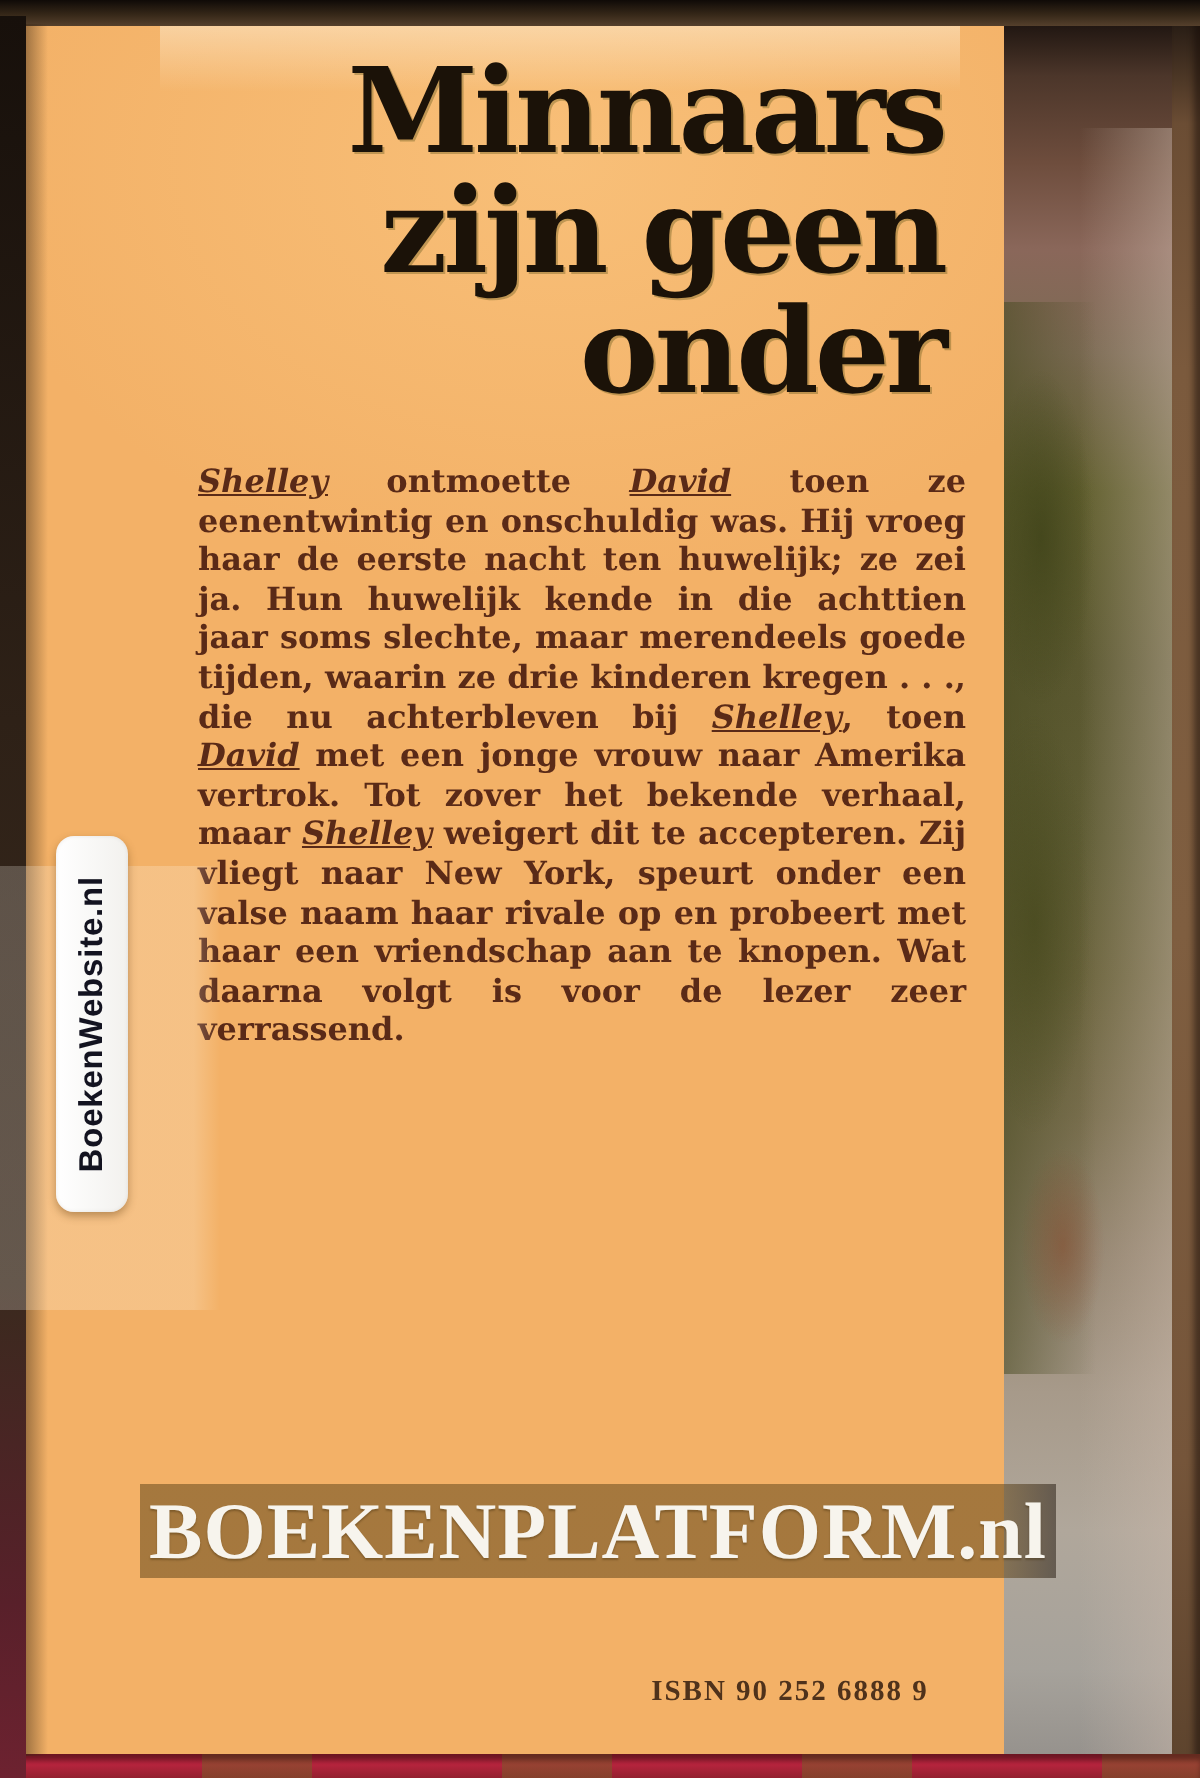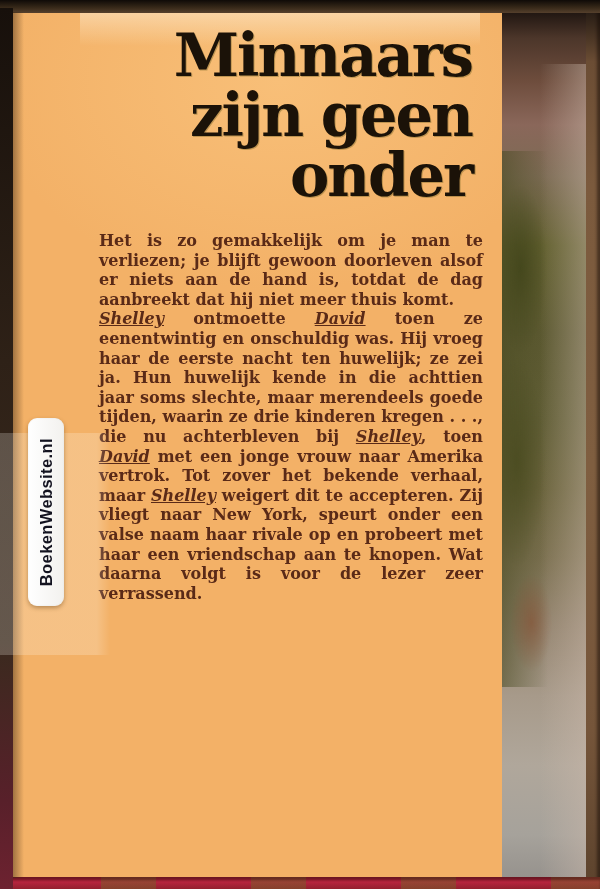--- a/index.html
+++ b/index.html
@@ -95,33 +95,36 @@
     <div class="glare"></div>
     <div class="notch"></div>
 
     <div class="title">
       <div>Minnaars</div>
       <div>zijn geen</div>
       <div>onder</div>
     </div>
 
     <div class="blurb">
-      <p>Het is zo gemakkelijk om je man te verliezen; je blijft gewoon doorleven alsof er niets aan de hand is, totdat de dag aanbreekt dat hij niet meer thuis komt.</p>
       <p><i>Shelley</i> ontmoette <i>David</i> toen ze eenentwintig en onschuldig was. Hij vroeg haar de eerste nacht ten huwelijk; ze zei ja. Hun huwelijk kende in die achttien jaar soms slechte, maar merendeels goede tijden, waarin ze drie kinderen kregen . . ., die nu achterbleven bij <i>Shelley</i>, toen <i>David</i> met een jonge vrouw naar Amerika vertrok. Tot zover het bekende verhaal, maar <i>Shelley</i> weigert dit te accepteren. Zij vliegt naar New York, speurt onder een valse naam haar rivale op en probeert met haar een vriendschap aan te knopen. Wat daarna volgt is voor de lezer zeer verrassend.</p>
     </div>
 
+    <div class="isbn">ISBN 90 252 6888 9</div>
   </div>
 
   <div class="photo"></div>
   <div class="edge-right"></div>
   <div class="edge-bottom"></div>
   <div class="edge-top"></div>
   <div class="edge-left"></div>
   <div class="edge-left-feather"></div>
 
   <div class="sleeve"></div>
 
   <div class="sticker">
     <span>BoekenWebsite.nl</span>
   </div>
 
+  <div class="watermark">
+    <span>BOEKENPLATFORM.nl</span>
+  </div>
 
 </div>
 
 </body></html>

